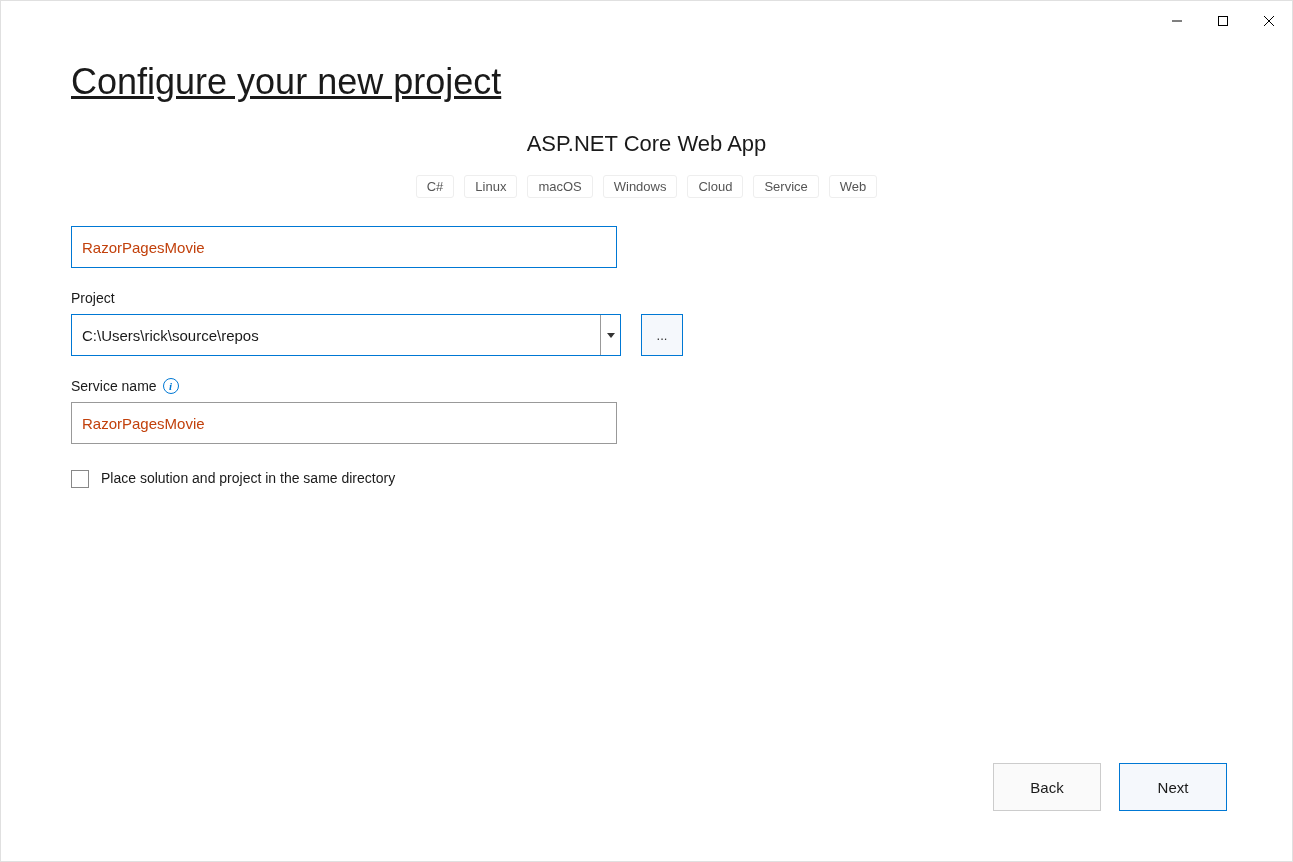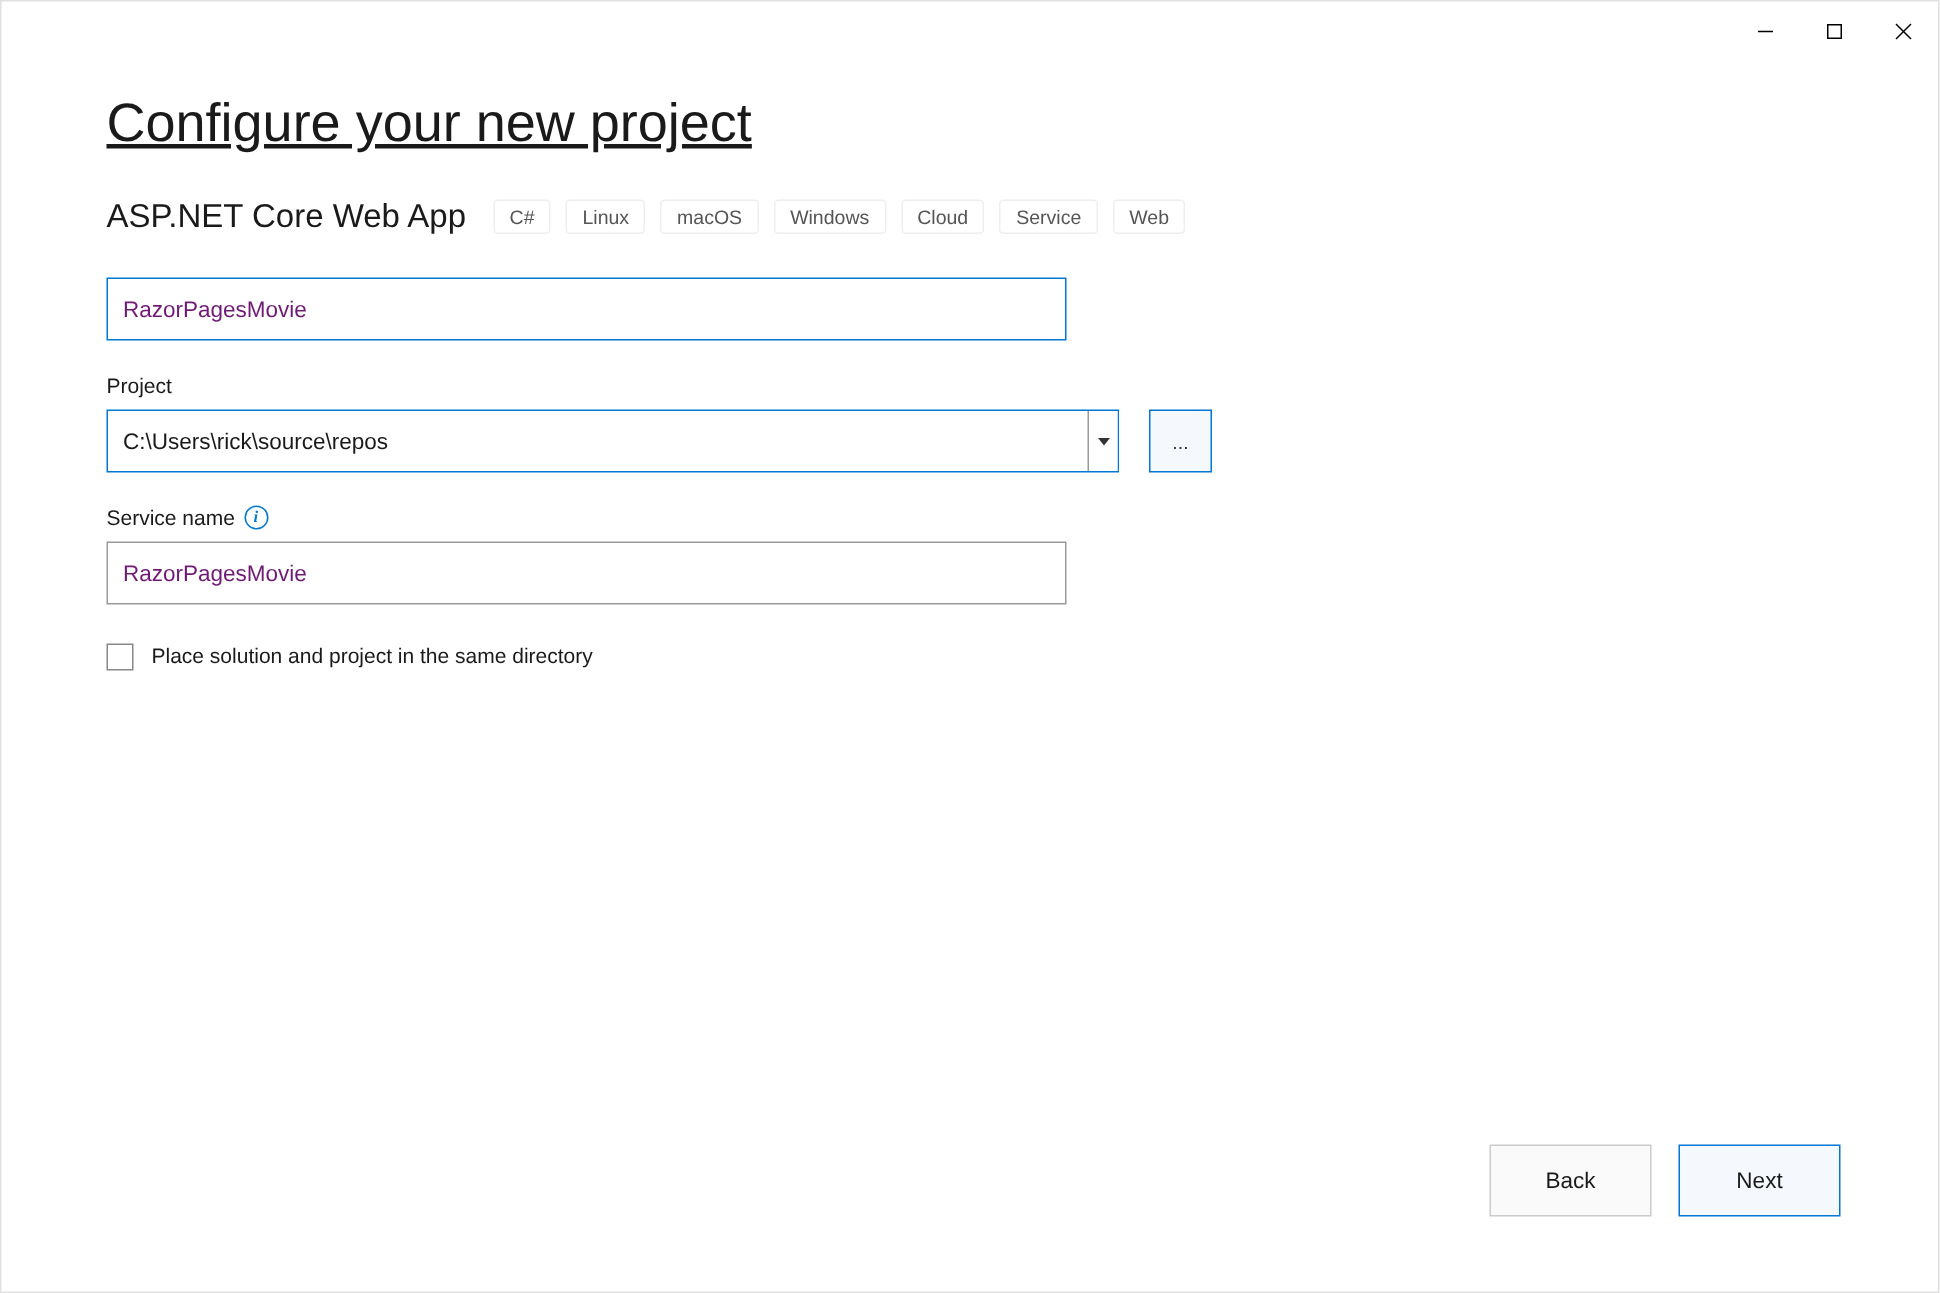--- a/index.html
+++ b/index.html
@@ -45,20 +45,21 @@
       font-weight: 400;
       color: #1a1a1a;
       margin-bottom: 28px;
       text-decoration: underline;
     }
     .subheader {
       display: flex;
       align-items: center;
       gap: 18px;
       margin-bottom: 28px;
+      flex-direction: column;
     }
     .template-name {
       font-size: 22px;
       font-weight: 400;
       color: #1a1a1a;
     }
     .tags {
       display: flex;
       gap: 10px;
     }
@@ -89,40 +90,40 @@
       display: inline-flex;
       align-items: center;
       justify-content: center;
       color: #0078d4;
       font-size: 11px;
       font-weight: bold;
       font-family: Georgia, serif;
       font-style: italic;
     }
     .text-input {
-      width: 640px;
+      width: 546px;
       height: 42px;
       border: 1px solid #999;
       padding: 0 10px;
       font-size: 15px;
       font-family: inherit;
-      color: #701a75;
+      color: #c2410c;
       outline: none;
     }
     .text-input.selected {
       border: 1px solid #0078d4;
     }
     .location-row {
       display: flex;
       align-items: center;
       gap: 20px;
     }
     .combo-wrapper {
       display: flex;
-      width: 675px;
+      width: 550px;
       height: 42px;
       border: 1px solid #0078d4;
     }
     .combo-input {
       flex: 1;
       border: none;
       padding: 0 10px;
       font-size: 15px;
       font-family: inherit;
       color: #1a1a1a;

